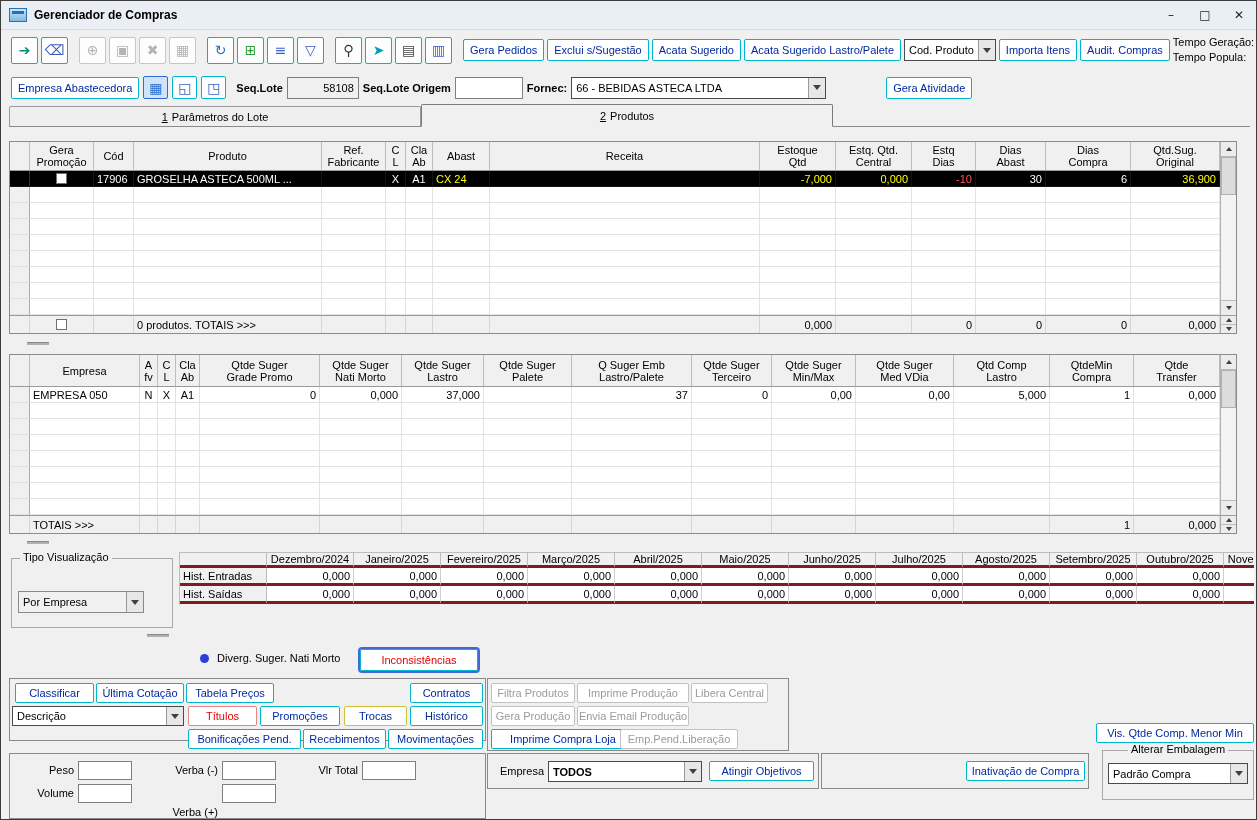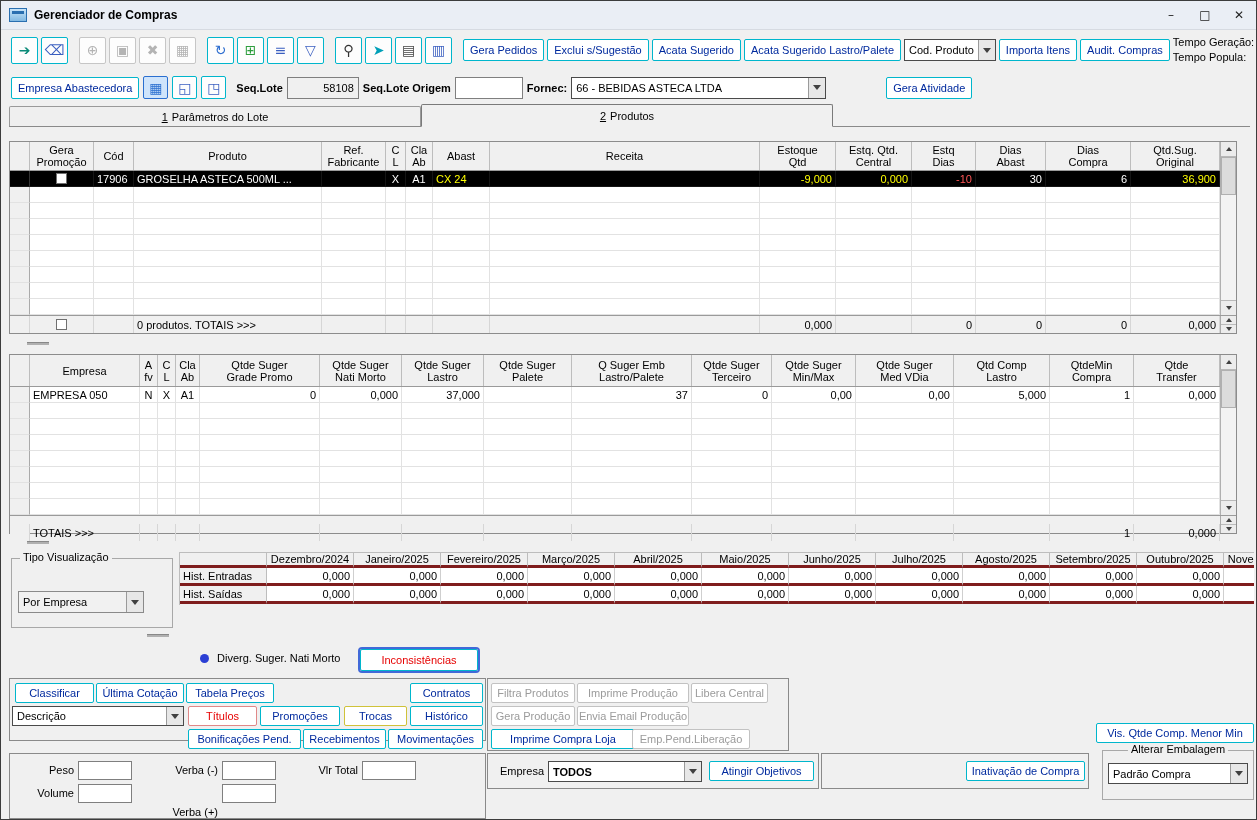--- a/index.html
+++ b/index.html
@@ -259,21 +259,21 @@
         <div class="cell ctr">
             <span class="cb"></span>
           </div>
         <div class="cell">17906</div>
         <div class="cell">GROSELHA ASTECA 500ML ...</div>
         <div class="cell"></div>
         <div class="cell ctr">X</div>
         <div class="cell ctr">A1</div>
         <div class="cell yel">CX 24</div>
         <div class="cell"></div>
-        <div class="cell num yel">-9,000</div>
+        <div class="cell num yel">-7,000</div>
         <div class="cell num yel">0,000</div>
         <div class="cell num redv">-10</div>
         <div class="cell num">30</div>
         <div class="cell num">6</div>
         <div class="cell num yel">36,900</div>
       </div>
     <div class="row g1cols">
           <div class="cell ind"></div>
           <div class="cell"></div>
           <div class="cell"></div>
@@ -627,21 +627,21 @@
           <div class="cell"></div>
           <div class="cell"></div>
           <div class="cell"></div>
           <div class="cell"></div>
           <div class="cell"></div>
           <div class="cell"></div>
           <div class="cell"></div>
         </div>
       </div>
     <div class="ftr">
-      <div class="g2cols" style="height:100%;margin-top:8px;">
+      <div class="g2cols" style="height:100%;">
         <div class="cell ind"></div>
         <div class="cell">TOTAIS &gt;&gt;&gt;</div>
         <div class="cell"></div>
         <div class="cell"></div>
         <div class="cell"></div>
         <div class="cell"></div>
         <div class="cell"></div>
         <div class="cell"></div>
         <div class="cell"></div>
         <div class="cell"></div>
@@ -760,21 +760,21 @@
     <button class="btn h20 abs" style="left:378px;top:50px;width:95px;">Movimentações</button>
   </div>
 
   <div class="panelbox" style="left:486px;top:677px;width:302px;height:73px;">
     <button class="btn h20 dis abs" style="left:3px;top:4px;width:84px;">Filtra Produtos</button>
     <button class="btn h20 dis abs" style="left:89px;top:4px;width:112px;">Imprime Produção</button>
     <button class="btn h20 dis abs" style="left:203px;top:4px;width:77px;">Libera Central</button>
     <button class="btn h20 dis abs" style="left:3px;top:27px;width:84px;">Gera Produção</button>
     <button class="btn h20 dis abs" style="left:89px;top:27px;width:112px;">Envia Email Produção</button>
     <button class="btn h20 abs" style="left:3px;top:50px;width:144px;">Imprime Compra Loja</button>
-    <button class="btn h20 dis abs" style="left:144px;top:50px;width:118px;">Emp.Pend.Liberação</button>
+    <button class="btn h20 dis abs" style="left:132px;top:50px;width:118px;">Emp.Pend.Liberação</button>
   </div>
 
   <div class="panelbox" style="left:8px;top:752px;width:477px;height:66px;">
     <span class="flabel" style="left:8px;top:10px;width:56px;">Peso</span>
     <input class="tin abs" style="left: 68px; top: 7px; width: 54px;">
     <span class="flabel" style="left:136px;top:10px;width:72px;">Verba (-)</span>
     <input class="tin abs" style="left: 212px; top: 7px; width: 54px;">
     <span class="flabel" style="left:288px;top:10px;width:60px;">Vlr Total</span>
     <input class="tin abs" style="left: 352px; top: 7px; width: 54px;">
     <span class="flabel" style="left:8px;top:33px;width:56px;">Volume</span>

